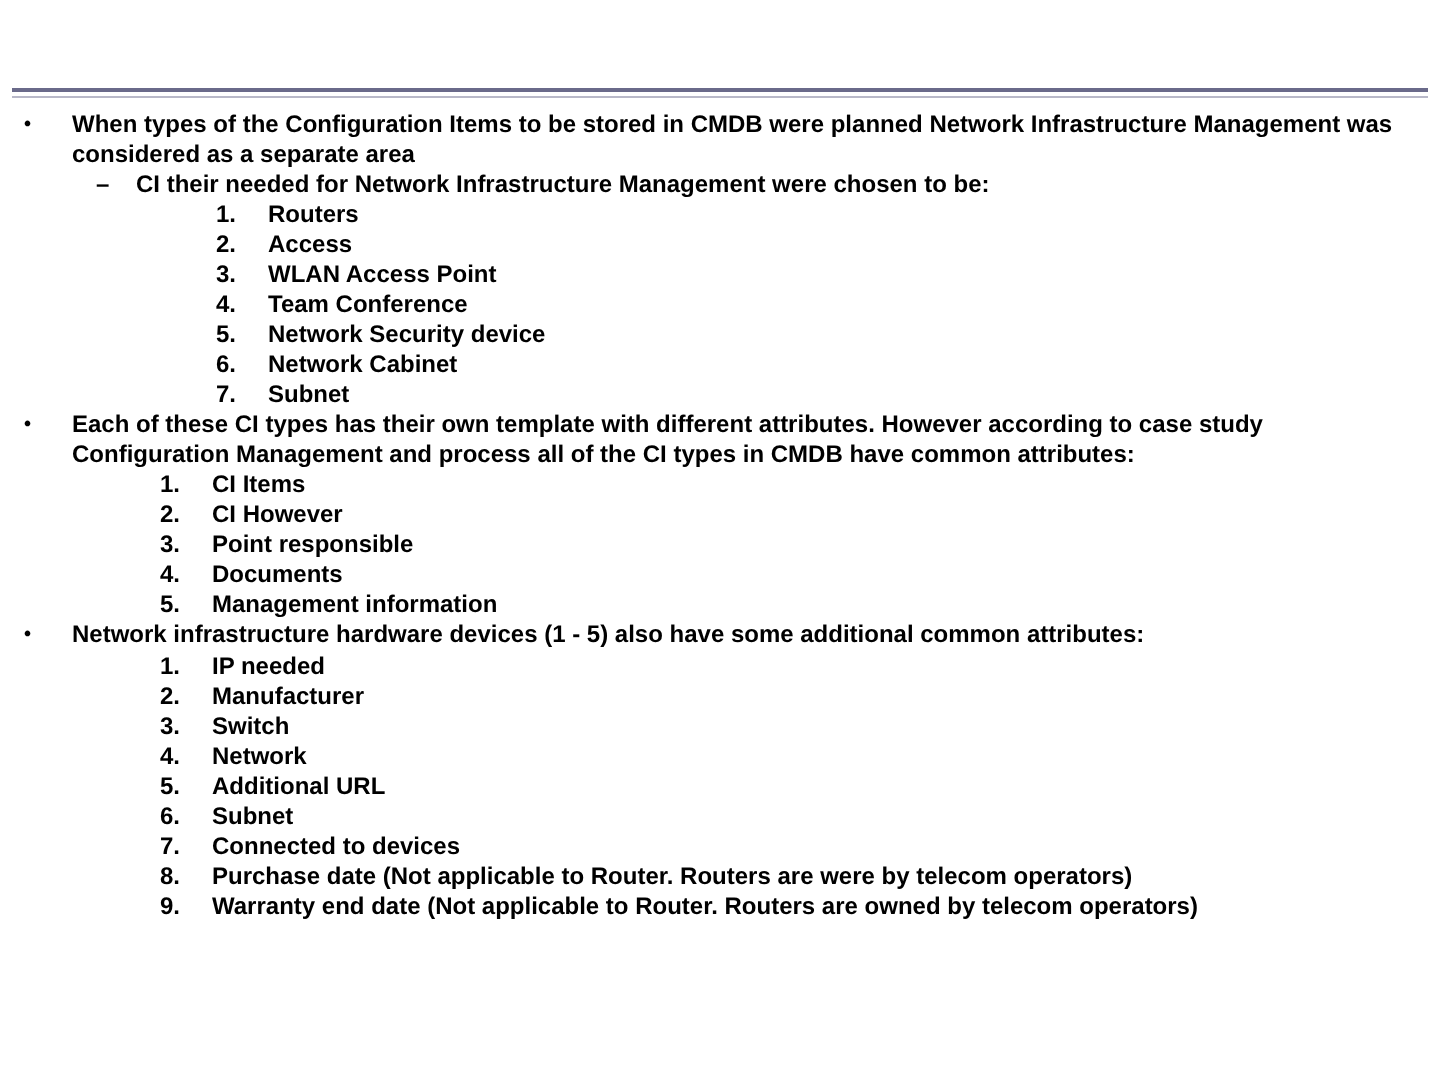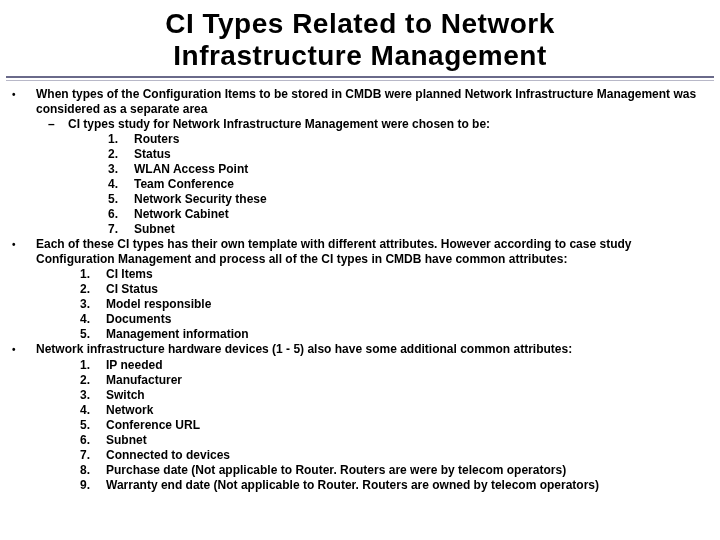--- a/index.html
+++ b/index.html
@@ -18,56 +18,55 @@
   .numlist{margin-left:96px}
   .numlist2{margin-left:68px}
   .numlist3{margin-left:68px}
   .bullet{font-size:10px;line-height:16px}
 </style>
 </head>
 <body>
 <div class="slide">
 
 <div class="title">
-  <span>CI Types Related to Network</span><br>
-  <span>Infrastructure Management</span>
+  <br>
 </div>
 <div class="rule-thick"></div>
 <div class="rule-thin"></div>
 
 <div class="body">
 
   <div class="row">
     <div class="b-col bullet">•</div>
     <div class="content lvl1">When types of the Configuration Items to be stored in CMDB were planned Network Infrastructure Management was considered as a separate area</div>
   </div>
   <div class="row sub">
     <div class="dash-col">–</div>
-    <div class="content">CI types study for Network Infrastructure Management were chosen to be:</div>
+    <div class="content">CI their needed for Network Infrastructure Management were chosen to be:</div>
   </div>
   <div id="list1-host">
         <div class="row numlist">
           <div class="num-col">1.</div>
           <div class="content">Routers</div>
         </div>
         <div class="row numlist">
           <div class="num-col">2.</div>
-          <div class="content">Status</div>
+          <div class="content">Access</div>
         </div>
         <div class="row numlist">
           <div class="num-col">3.</div>
           <div class="content">WLAN Access Point</div>
         </div>
         <div class="row numlist">
           <div class="num-col">4.</div>
           <div class="content">Team Conference</div>
         </div>
         <div class="row numlist">
           <div class="num-col">5.</div>
-          <div class="content">Network Security these</div>
+          <div class="content">Network Security device</div>
         </div>
         <div class="row numlist">
           <div class="num-col">6.</div>
           <div class="content">Network Cabinet</div>
         </div>
         <div class="row numlist">
           <div class="num-col">7.</div>
           <div class="content">Subnet</div>
         </div>
       </div>
@@ -76,25 +75,25 @@
     <div class="b-col bullet">•</div>
     <div class="content lvl1">Each of these CI types has their own template with different attributes. However according to case study Configuration Management and process all of the CI types in CMDB have common attributes:</div>
   </div>
   <div id="list2-host">
         <div class="row numlist2">
           <div class="num-col">1.</div>
           <div class="content">CI Items</div>
         </div>
         <div class="row numlist2">
           <div class="num-col">2.</div>
-          <div class="content">CI Status</div>
+          <div class="content">CI However</div>
         </div>
         <div class="row numlist2">
           <div class="num-col">3.</div>
-          <div class="content">Model responsible</div>
+          <div class="content">Point responsible</div>
         </div>
         <div class="row numlist2">
           <div class="num-col">4.</div>
           <div class="content">Documents</div>
         </div>
         <div class="row numlist2">
           <div class="num-col">5.</div>
           <div class="content">Management information</div>
         </div>
       </div>
@@ -115,21 +114,21 @@
         <div class="row numlist3">
           <div class="num-col">3.</div>
           <div class="content">Switch</div>
         </div>
         <div class="row numlist3">
           <div class="num-col">4.</div>
           <div class="content">Network</div>
         </div>
         <div class="row numlist3">
           <div class="num-col">5.</div>
-          <div class="content">Conference URL</div>
+          <div class="content">Additional URL</div>
         </div>
         <div class="row numlist3">
           <div class="num-col">6.</div>
           <div class="content">Subnet</div>
         </div>
         <div class="row numlist3">
           <div class="num-col">7.</div>
           <div class="content">Connected to devices</div>
         </div>
         <div class="row numlist3">

